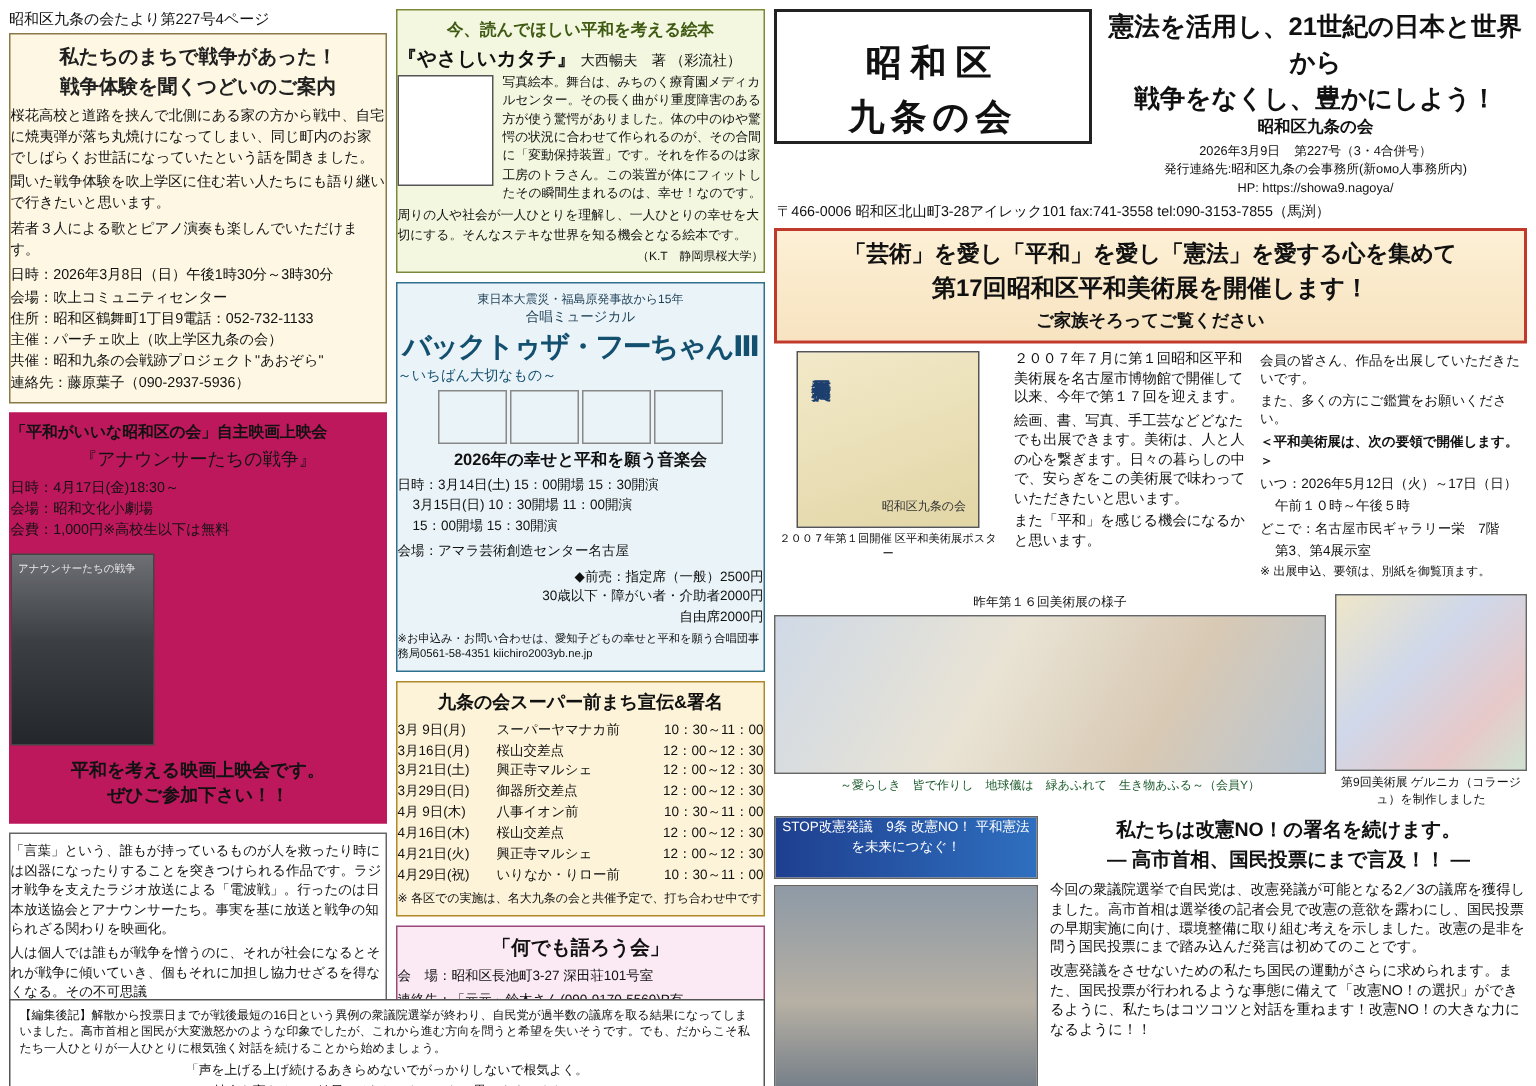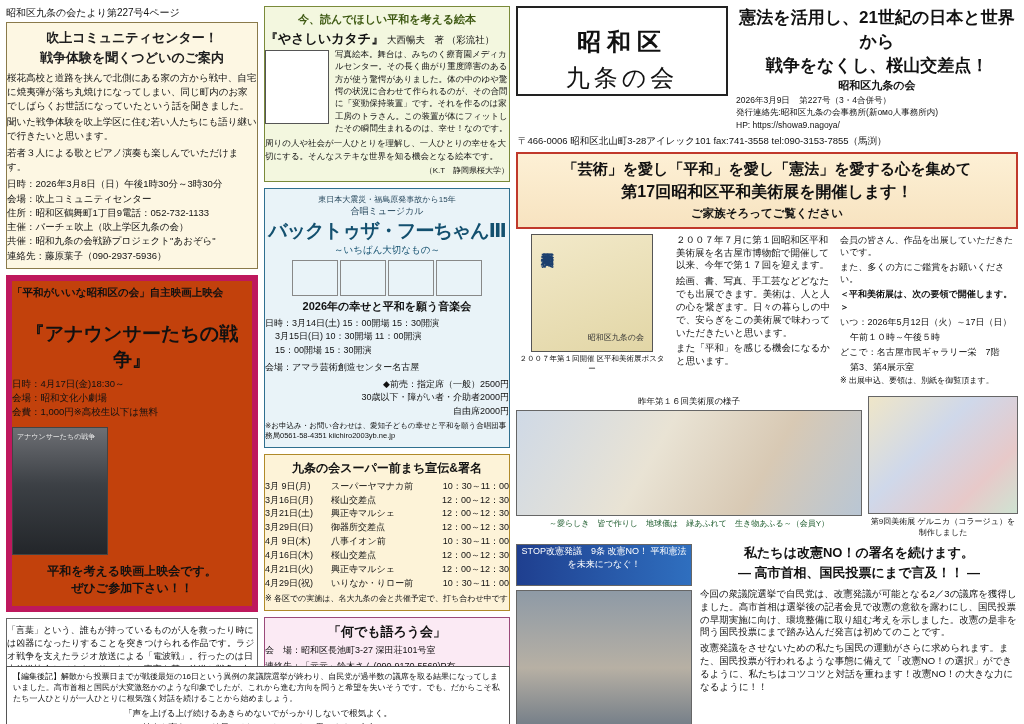--- a/index.html
+++ b/index.html
@@ -23,23 +23,23 @@
   #left-col{left:6px;top:6px;width:252px;}
   #issue-line{font-size:10px;color:#111;margin-bottom:2px;}
 
   .panel{box-sizing:border-box;border:1px solid #555;padding:5px 0;margin-bottom:6px;}
 
   #mtg-panel{background:#fdf7e3;border:1px solid #8a7a4a;}
   #mtg-title{font-size:13px;font-weight:bold;text-align:center;color:#202020;line-height:1.5;margin-bottom:4px;}
   #mtg-body p{font-size:9.5px;line-height:1.45;}
   #mtg-info{font-size:9.5px;line-height:1.5;margin-top:4px;}
 
-  #film-panel{background:#c2410c;border:6px solid #be185d;}
+  #film-panel{background:#be185d;border:1px solid #be185d;}
   #film-head{font-size:10.5px;font-weight:bold;}
-  #film-title{font-size:19px;font-weight:bold;text-align:center;margin:21px 0 4px 0;color:#111;}
+  #film-title{font-size:12px;font-weight:normal;text-align:center;margin:3px 0 4px 0;color:#111;}
   #film-meta{font-size:9.5px;line-height:1.5;}
   #film-poster{width:96px;height:128px;border:1px solid #444;background:
       linear-gradient(180deg,#6d6f74 0%,#3c4045 45%,#23262a 100%);
       color:#e9e9e9;font-size:7px;padding:4px;box-sizing:border-box;float:left;margin:4px 8px 4px 0;}
   #film-cta{font-size:12px;font-weight:bold;text-align:center;margin:4px 0;}
 
   #quote-panel{background:#ffffff;border:1px solid #666;}
   #quote-panel p{font-size:9px;line-height:1.45;}
   #quote-src{text-align:right;font-size:8px;color:#333;}
 
@@ -53,21 +53,21 @@
   #book-title{font-size:13px;font-weight:bold;}
   #book-author{font-size:9.5px;}
   #book-body p{font-size:8.5px;line-height:1.45;}
   #book-cover{width:62px;height:72px;border:1px solid #555;background:#fff;float:left;margin:2px 6px 2px 0;}
   #book-src{text-align:right;font-size:8px;}
 
   #musical-panel{border:1px solid #2f6f8f;background:#e9f3f8;}
   #musical-lead{font-size:8px;text-align:center;color:#1d3f55;}
   #musical-sub{font-size:9px;text-align:center;color:#1d3f55;}
   #musical-title{font-size:19px;font-weight:bold;text-align:center;color:#13506f;letter-spacing:-1px;}
-  #musical-title2{font-size:9.5px;text-align:center;color:#13506f;margin-bottom:3px;}
+  #musical-title2{font-size:9.5px;text-align:left;color:#13506f;margin-bottom:3px;}
   #musical-photos{display:flex;gap:2px;justify-content:center;margin:2px 0;}
   #musical-photos div{width:44px;height:34px;border:1px solid #888;}
   #musical-2026{font-size:11px;font-weight:bold;text-align:center;margin:3px 0;}
   #musical-body{font-size:9px;line-height:1.5;}
   .price-row{display:flex;justify-content:flex-end;font-size:9px;}
   #musical-note{font-size:7.5px;line-height:1.35;margin-top:3px;}
 
   #super-panel{border:1px solid #b08a2a;background:#fdf3d8;}
   #super-title{font-size:12px;font-weight:bold;text-align:center;margin-bottom:3px;}
   .sup-row{display:flex;justify-content:space-between;font-size:9px;line-height:1.55;}
@@ -79,25 +79,25 @@
   #talk-panel{border:1px solid #9a4a7a;background:#fbeaf4;}
   #talk-title{font-size:13px;font-weight:bold;text-align:center;margin-bottom:3px;}
   #talk-panel p{font-size:9px;line-height:1.5;}
 
   
   #right-col{left:516px;top:6px;width:502px;}
   #masthead{display:flex;gap:8px;align-items:flex-start;}
   #logo-box{width:208px;height:86px;border:2px solid #222;display:flex;flex-direction:column;
             align-items:center;justify-content:flex-end;}
   #logo-l1{font-size:24px;font-weight:bold;letter-spacing:6px;}
-  #logo-l2{font-size:24px;font-weight:normal;letter-spacing:4px;margin-top:4px;}
+  #logo-l2{font-size:24px;font-weight:bold;letter-spacing:4px;margin-top:4px;}
   #mast-right{flex:1;font-size:9px;line-height:1.5;}
   #mast-slogan{font-size:17px;font-weight:bold;text-align:center;line-height:1.4;}
   #mast-org{font-size:11px;font-weight:bold;text-align:center;}
-  #mast-meta{text-align:left;font-size:8.5px;line-height:1.45;}
+  #mast-meta{text-align:center;font-size:8.5px;line-height:1.45;}
   #addr-bar{font-size:9.5px;margin:4px 0 4px 2px;}
 
   #banner{border:2px solid #c0392b;background:linear-gradient(180deg,#fdf0d5,#f7e3c0);
           padding:6px 4px;text-align:center;}
   #banner1{font-size:15px;font-weight:bold;color:#111;}
   #banner2{font-size:16px;font-weight:bold;color:#111;margin-top:3px;}
   #banner3{font-size:11.5px;font-weight:bold;margin-top:3px;}
 
   #art-row{display:flex;gap:8px;margin-top:5px;}
   #art-left{width:152px;}
@@ -111,21 +111,21 @@
   #art-right{width:178px;font-size:9px;line-height:1.55;}
   #art-right .h{font-weight:bold;}
   .indent{padding-left:10px;}
 
   #photo-row{display:flex;gap:6px;margin-top:6px;}
   #ph-16{flex:1;}
   #ph-16-cap{font-size:8.5px;text-align:center;margin-bottom:2px;}
   #ph-16-img{height:104px;border:1px solid #666;background:
      linear-gradient(120deg,#cfd9e6 0%,#e9e3d4 40%,#d8c9b4 70%,#b9c6d4 100%);position:relative;}
   #ph-16-note{font-size:8px;text-align:center;margin-top:2px;color:#1a5a2a;}
-  #ph-9{width:150px;}
+  #ph-9{width:128px;}
   #ph-9-img{height:116px;border:1px solid #666;background:
      linear-gradient(135deg,#efe6c8,#cfd8ea 40%,#e7c9c9 75%,#cfe3d2);}
   #ph-9-cap{font-size:8px;text-align:center;margin-top:2px;}
 
   #bottom-row{display:flex;gap:8px;margin-top:6px;}
   #bt-left{width:176px;}
   #bt-strip{height:40px;border:1px solid #666;background:linear-gradient(90deg,#1f3f8f,#2f6fbf);
             color:#fff;font-size:9px;display:flex;justify-content:center;text-align:center;}
   #bt-photo{height:140px;border:1px solid #666;margin-top:4px;background:
      linear-gradient(180deg,#8e9aa6,#b7b0a4 55%,#6f7a86);}
@@ -144,21 +144,21 @@
 <body>
 
 <div class="page">
 
   <div class="box" id="left-col">
 
     <div id="issue-line">昭和区九条の会たより第227号4ページ</div>
 
     <div class="panel" id="mtg-panel">
       <div id="mtg-title">
-        <div>吹上コミュニティセンター！</div>
+        <div>私たちのまちで戦争があった！</div>
         <div>戦争体験を聞くつどいのご案内</div>
       </div>
       <div id="mtg-body">
         <p>桜花高校と道路を挟んで北側にある家の方から戦中、自宅に焼夷弾が落ち丸焼けになってしまい、同じ町内のお家でしばらくお世話になっていたという話を聞きました。</p>
         <p>聞いた戦争体験を吹上学区に住む若い人たちにも語り継いで行きたいと思います。</p>
         <p>若者３人による歌とピアノ演奏も楽しんでいただけます。</p>
       </div>
       <div id="mtg-info">
         <div>
           <span>日時：</span><span>2026年3月8日（日）午後1時30分～3時30分</span>
@@ -340,21 +340,21 @@
   <div class="box" id="right-col">
 
     <div id="masthead">
       <div id="logo-box">
         <div id="logo-l1">昭和区</div>
         <div id="logo-l2">九条の会</div>
       </div>
       <div id="mast-right">
         <div id="mast-slogan">
           <div>憲法を活用し、21世紀の日本と世界から</div>
-          <div>戦争をなくし、桜山交差点！</div>
+          <div>戦争をなくし、豊かにしよう！</div>
         </div>
         <div id="mast-org">昭和区九条の会</div>
         <div id="mast-meta">
           <div>
             <span>2026年3月9日</span>
             &nbsp;&nbsp;
             <span>第227号（3・4合併号）</span>
           </div>
           <div>発行連絡先:昭和区九条の会事務所(新омо人事務所内)</div>
           <div>HP: https://showa9.nagoya/</div>

